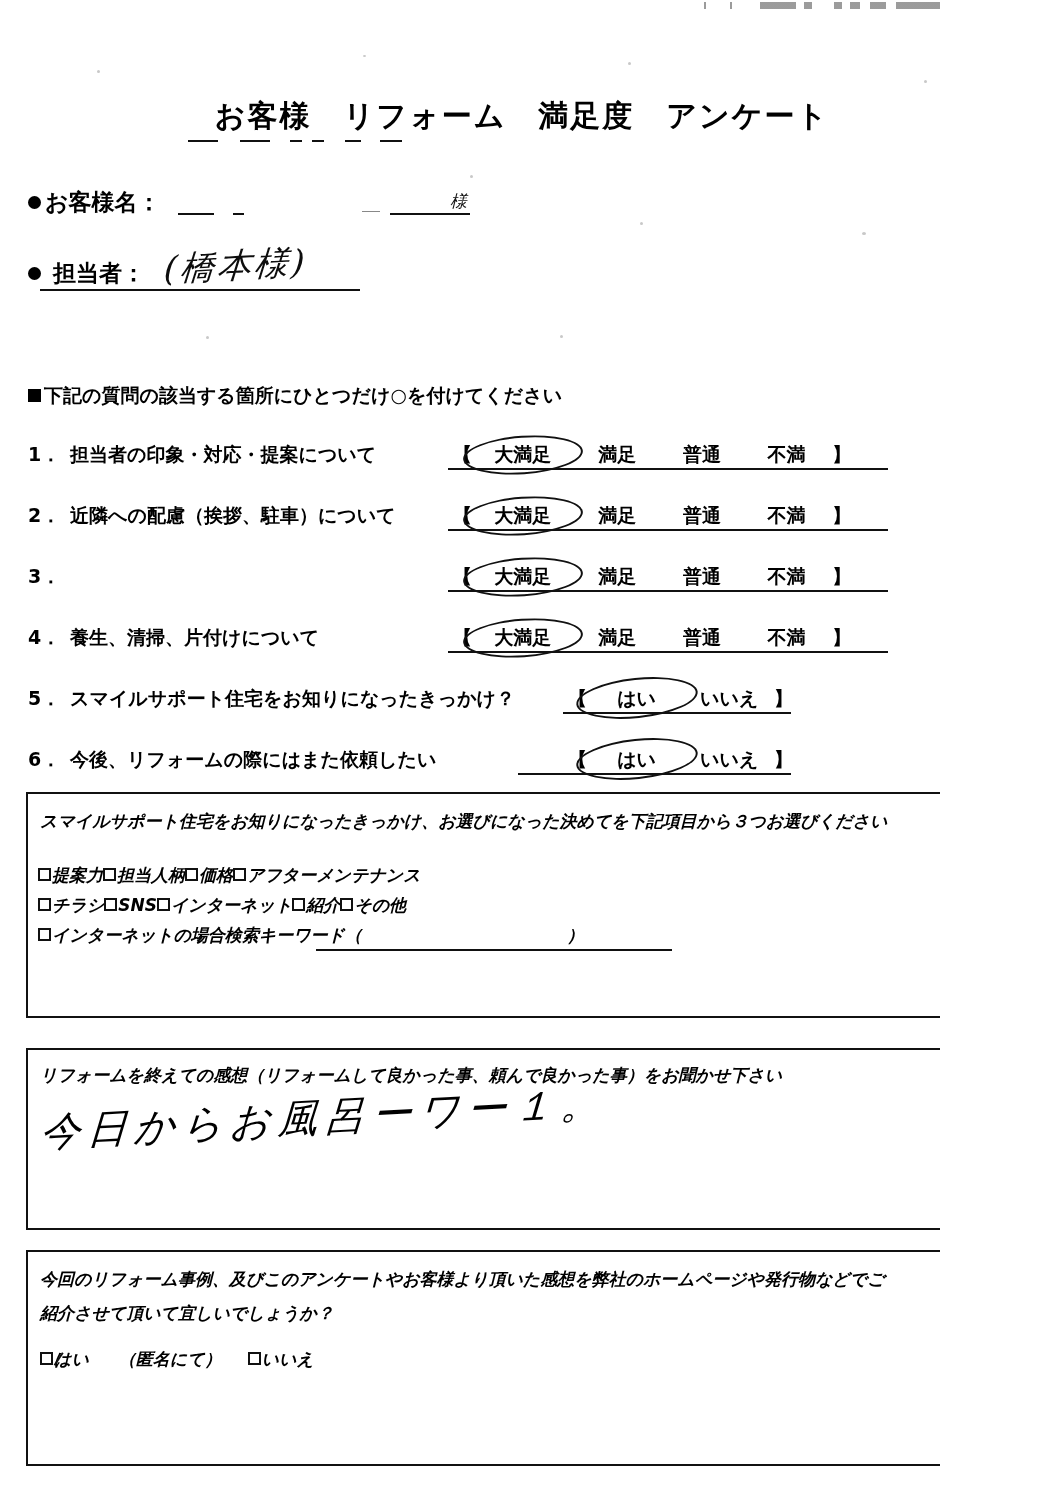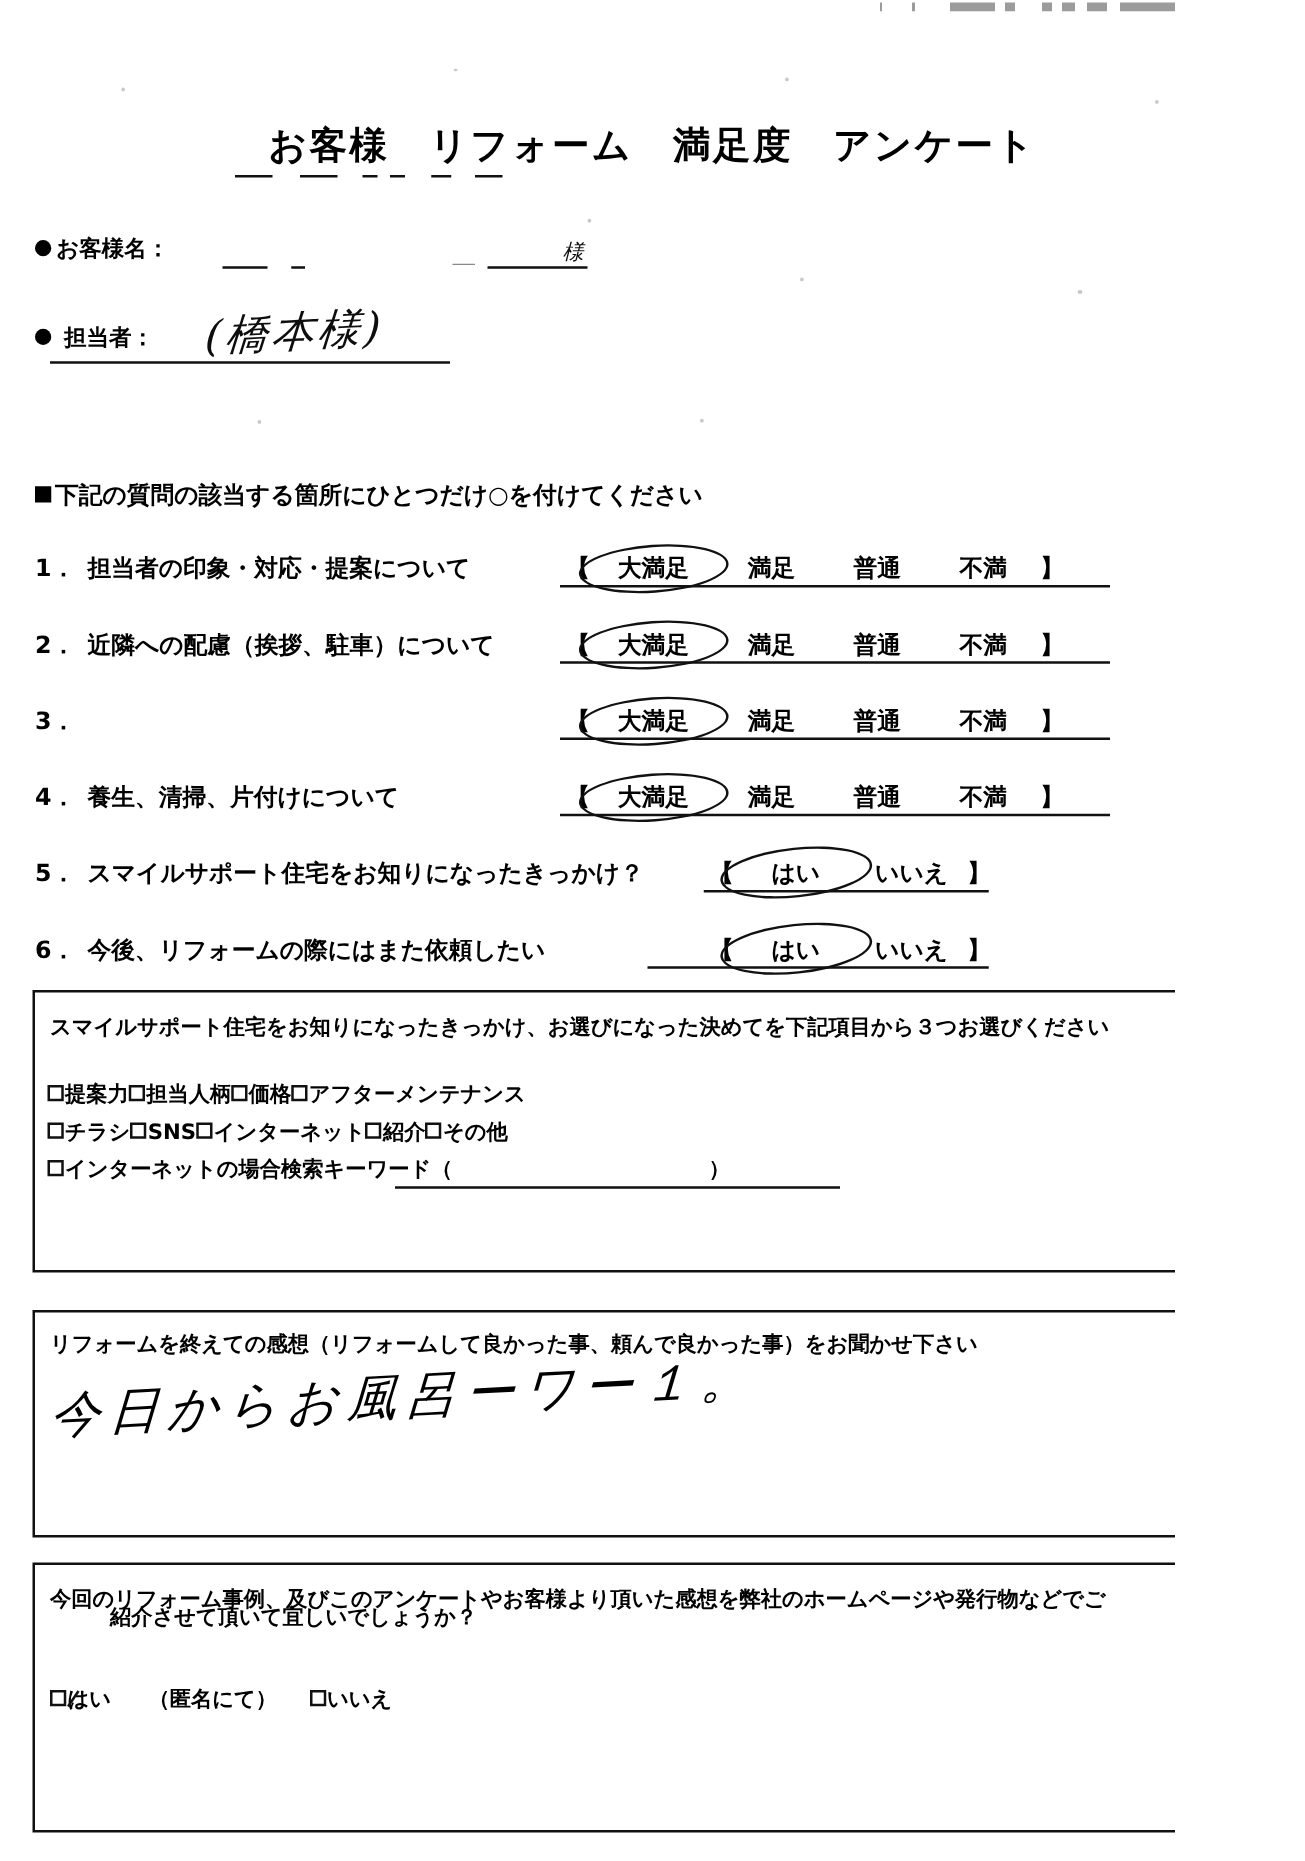--- a/index.html
+++ b/index.html
@@ -70,21 +70,21 @@
     position: absolute;
     top: 0;
     height: 2px;
     background: #111;
     display: block;
   }
 
   
   .field-row {
     position: absolute;
-    font-size: 18px;
+    font-size: 23px;
     font-weight: bold;
     white-space: nowrap;
   }
   .bullet {
     display: inline-block;
     width: 13px;
     height: 13px;
     border-radius: 50%;
     background: #000;
     vertical-align: middle;
@@ -214,20 +214,21 @@
     position: absolute;
     border: 2px solid #111;
     box-sizing: border-box;
     background: #fff;
   }
   .box-text {
     position: absolute;
     font-size: 17px;
     font-weight: bold;
     white-space: nowrap;
+    font-style: italic;
   }
   .chk {
     display: inline-block;
     width: 13px;
     height: 13px;
     border: 2px solid #111;
     box-sizing: border-box;
     vertical-align: middle;
     margin: 0 1px 3px 0;
     position: relative;
@@ -430,20 +431,20 @@
     <div class="kw-line" style="left:288px; top:155px; width:356px;"></div>
   </div>
 
   <div class="box" style="left:26px; top:1048px; width:970px; height:182px;">
     <div class="box-text" style="left:12px; top:14px;">リフォームを終えての感想（リフォームして良かった事、頼んで良かった事）をお聞かせ下さい</div>
     <div class="hand-comment" style="left:12px; top:40px;">今日からお風呂ーワー１。</div>
   </div>
 
   <div class="box" style="left:26px; top:1250px; width:970px; height:216px;">
     <div class="box-text" style="left:12px; top:16px;">今回のリフォーム事例、及びこのアンケートやお客様より頂いた感想を弊社のホームページや発行物などでご</div>
-    <div class="box-text" style="left:12px; top:30px;margin-left:48px;">紹介させて頂いて宜しいでしょうか？</div>
+    <div class="box-text" style="left:12px; top:50px;">紹介させて頂いて宜しいでしょうか？</div>
 
     <div class="box-text" style="left:12px; top:96px;">
       <span class="chk chk-checked"></span><span style="margin-right:30px;">はい</span><span style="margin-right:26px;">（匿名にて）</span><span class="chk"></span><span>いいえ</span>
     </div>
   </div>
 
 </div>
 
 </body></html>

